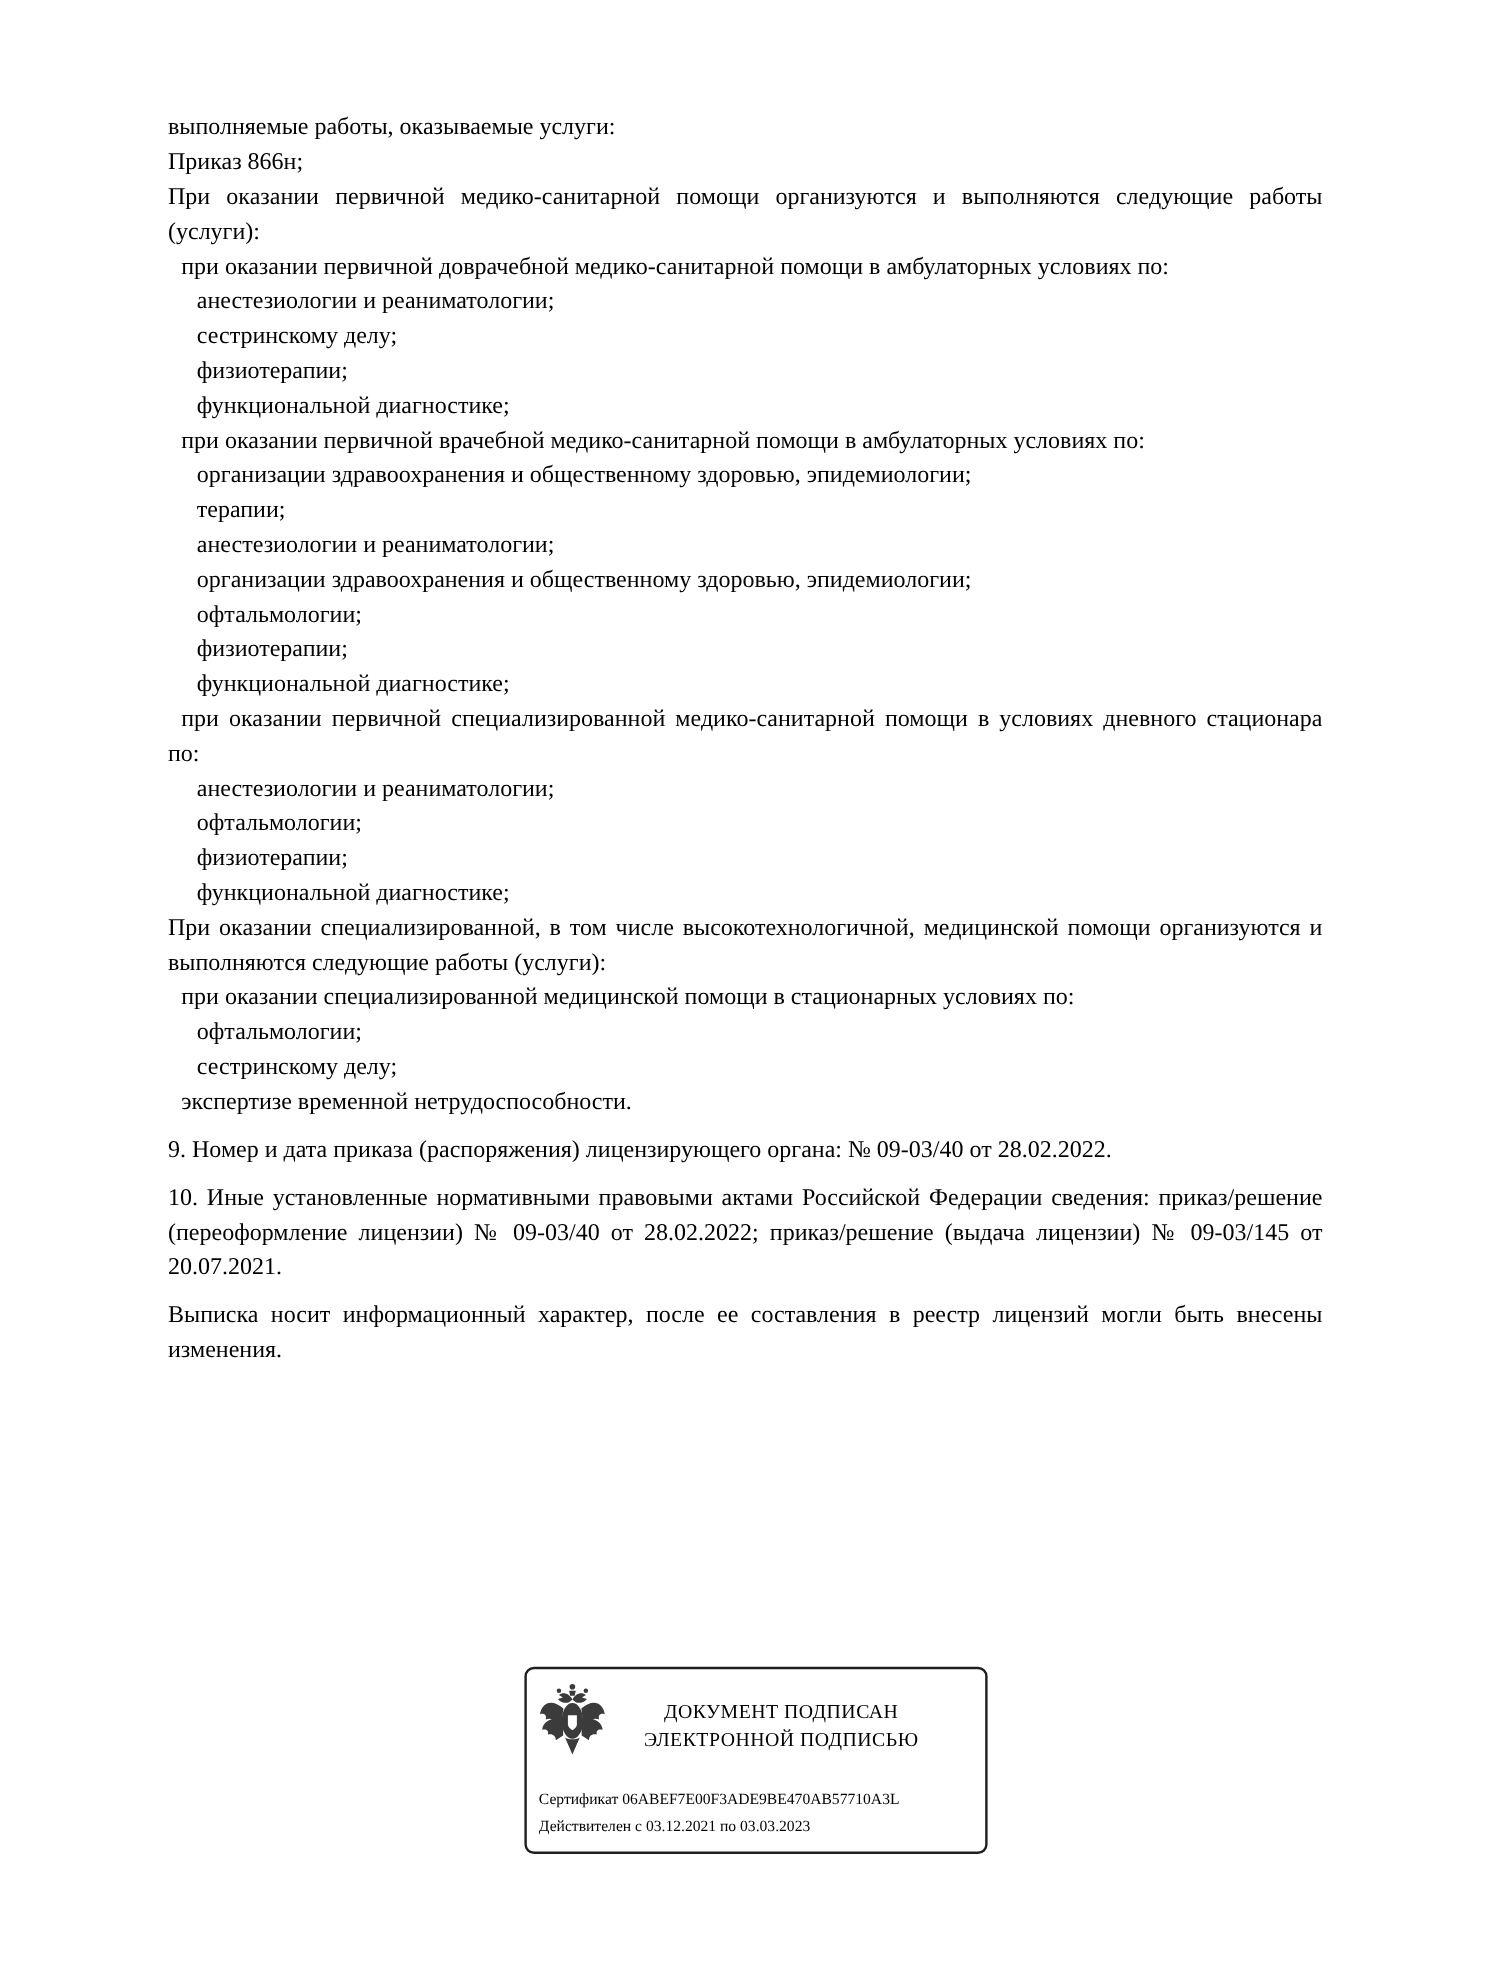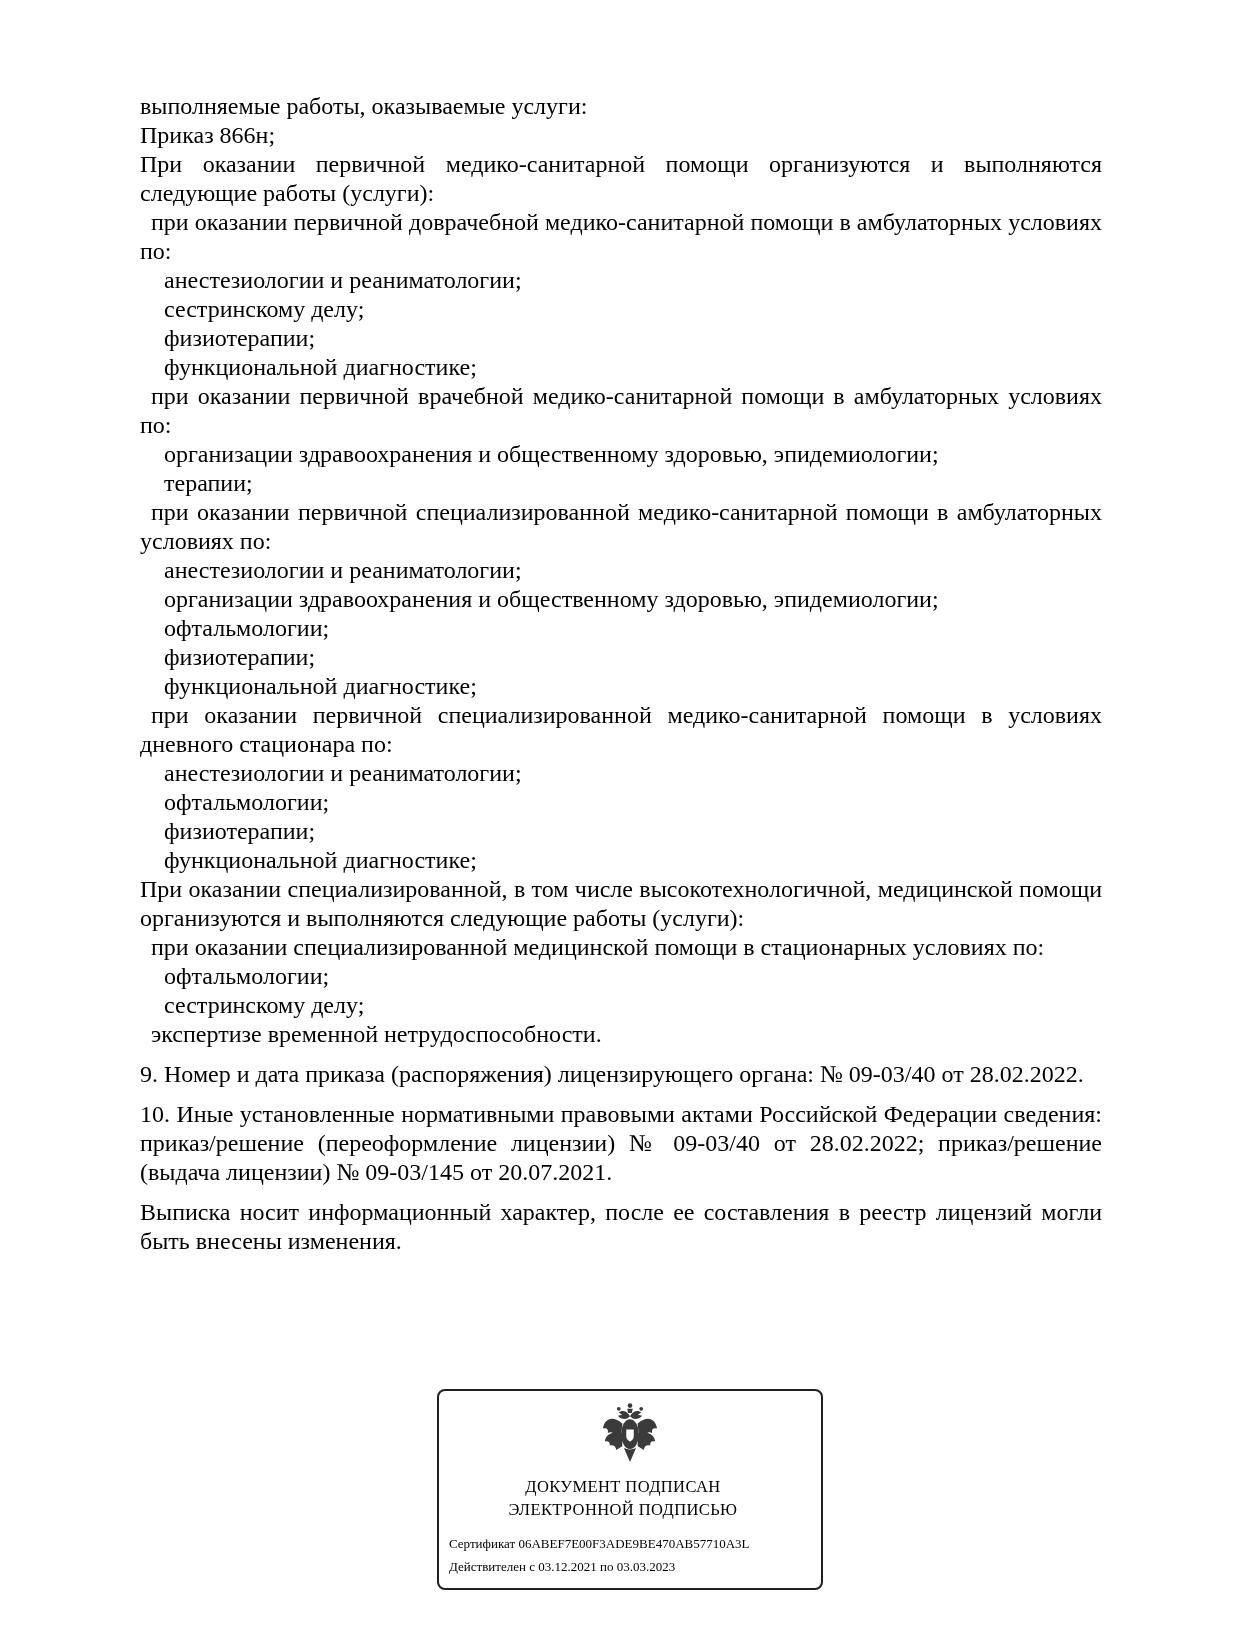--- a/index.html
+++ b/index.html
@@ -14,21 +14,21 @@
     background: #ffffff;
     color: #000000;
     font-family: "Liberation Serif", serif;
     overflow: hidden;
   }
   .doc {
     position: absolute;
     left: 140px;
     top: 92px;
     width: 962px;
-    font-size: 24px;
+    font-size: 20px;
     line-height: 29px;
     text-align: justify;
   }
   .doc p.para { margin: 0; }
   .doc p.gap  { margin-top: 11px; }
   .doc p.ind0 { text-indent: 0; }
   .doc p.ind1 { text-indent: 11px; }
   .doc p.ind2 { text-indent: 24px; }
 
   .stamp {
@@ -38,21 +38,20 @@
     width: 386px;
     box-sizing: border-box;
     border: 2px solid #1f1f1f;
     border-radius: 8px;
     background: #ffffff;
     padding: 8px 10px 10px 10px;
   }
   .stamp-header {
     display: flex;
     align-items: center;
-    flex-direction: column;
   }
   .eagle {
     width: 56px;
     height: 72px;
     flex: 0 0 auto;
   }
   .stamp-title {
     flex: 1;
     text-align: center;
     font-size: 16.5px;
@@ -79,21 +78,20 @@
       <p class="para ind0">Приказ 866н;</p>
       <p class="para ind0">При оказании первичной медико-санитарной помощи организуются и выполняются следующие работы (услуги):</p>
       <p class="para ind1">при оказании первичной доврачебной медико-санитарной помощи в амбулаторных условиях по:</p>
       <p class="para ind2">анестезиологии и реаниматологии;</p>
       <p class="para ind2">сестринскому делу;</p>
       <p class="para ind2">физиотерапии;</p>
       <p class="para ind2">функциональной диагностике;</p>
       <p class="para ind1">при оказании первичной врачебной медико-санитарной помощи в амбулаторных условиях по:</p>
       <p class="para ind2">организации здравоохранения и общественному здоровью, эпидемиологии;</p>
       <p class="para ind2">терапии;</p>
-      <p class="para ind1">при оказании первичной специализированной медико-санитарной помощи в амбулаторных условиях по:</p>
       <p class="para ind2">анестезиологии и реаниматологии;</p>
       <p class="para ind2">организации здравоохранения и общественному здоровью, эпидемиологии;</p>
       <p class="para ind2">офтальмологии;</p>
       <p class="para ind2">физиотерапии;</p>
       <p class="para ind2">функциональной диагностике;</p>
       <p class="para ind1">при оказании первичной специализированной медико-санитарной помощи в условиях дневного стационара по:</p>
       <p class="para ind2">анестезиологии и реаниматологии;</p>
       <p class="para ind2">офтальмологии;</p>
       <p class="para ind2">физиотерапии;</p>
       <p class="para ind2">функциональной диагностике;</p>

